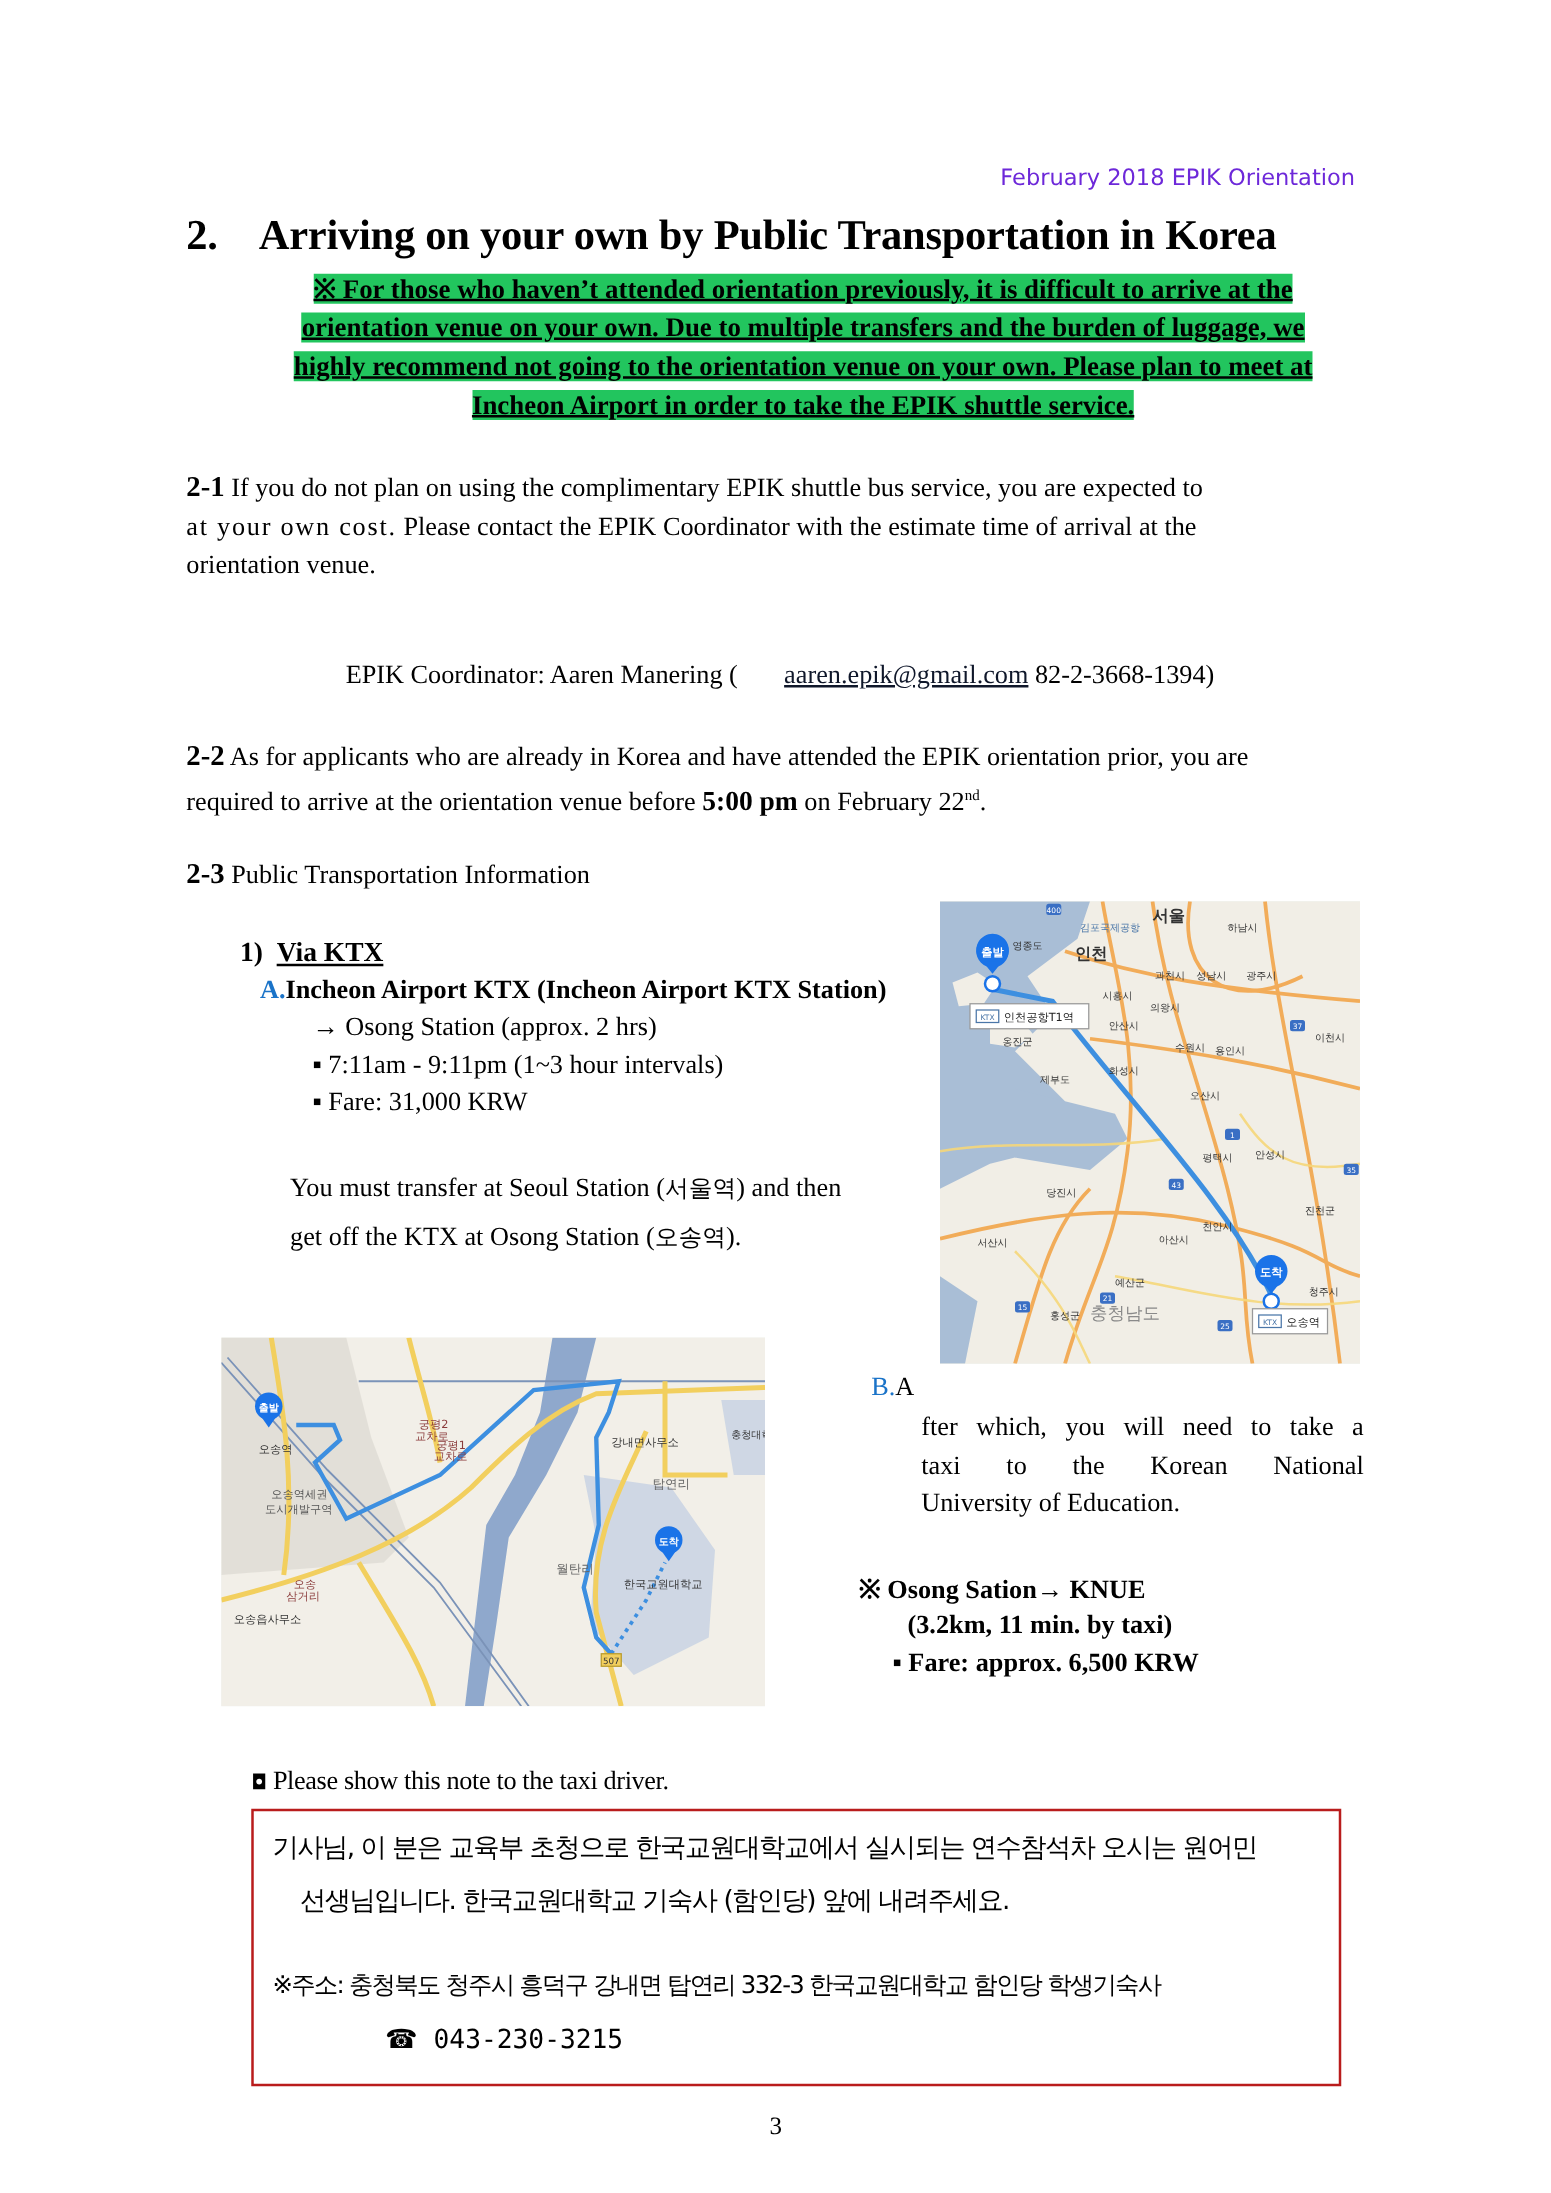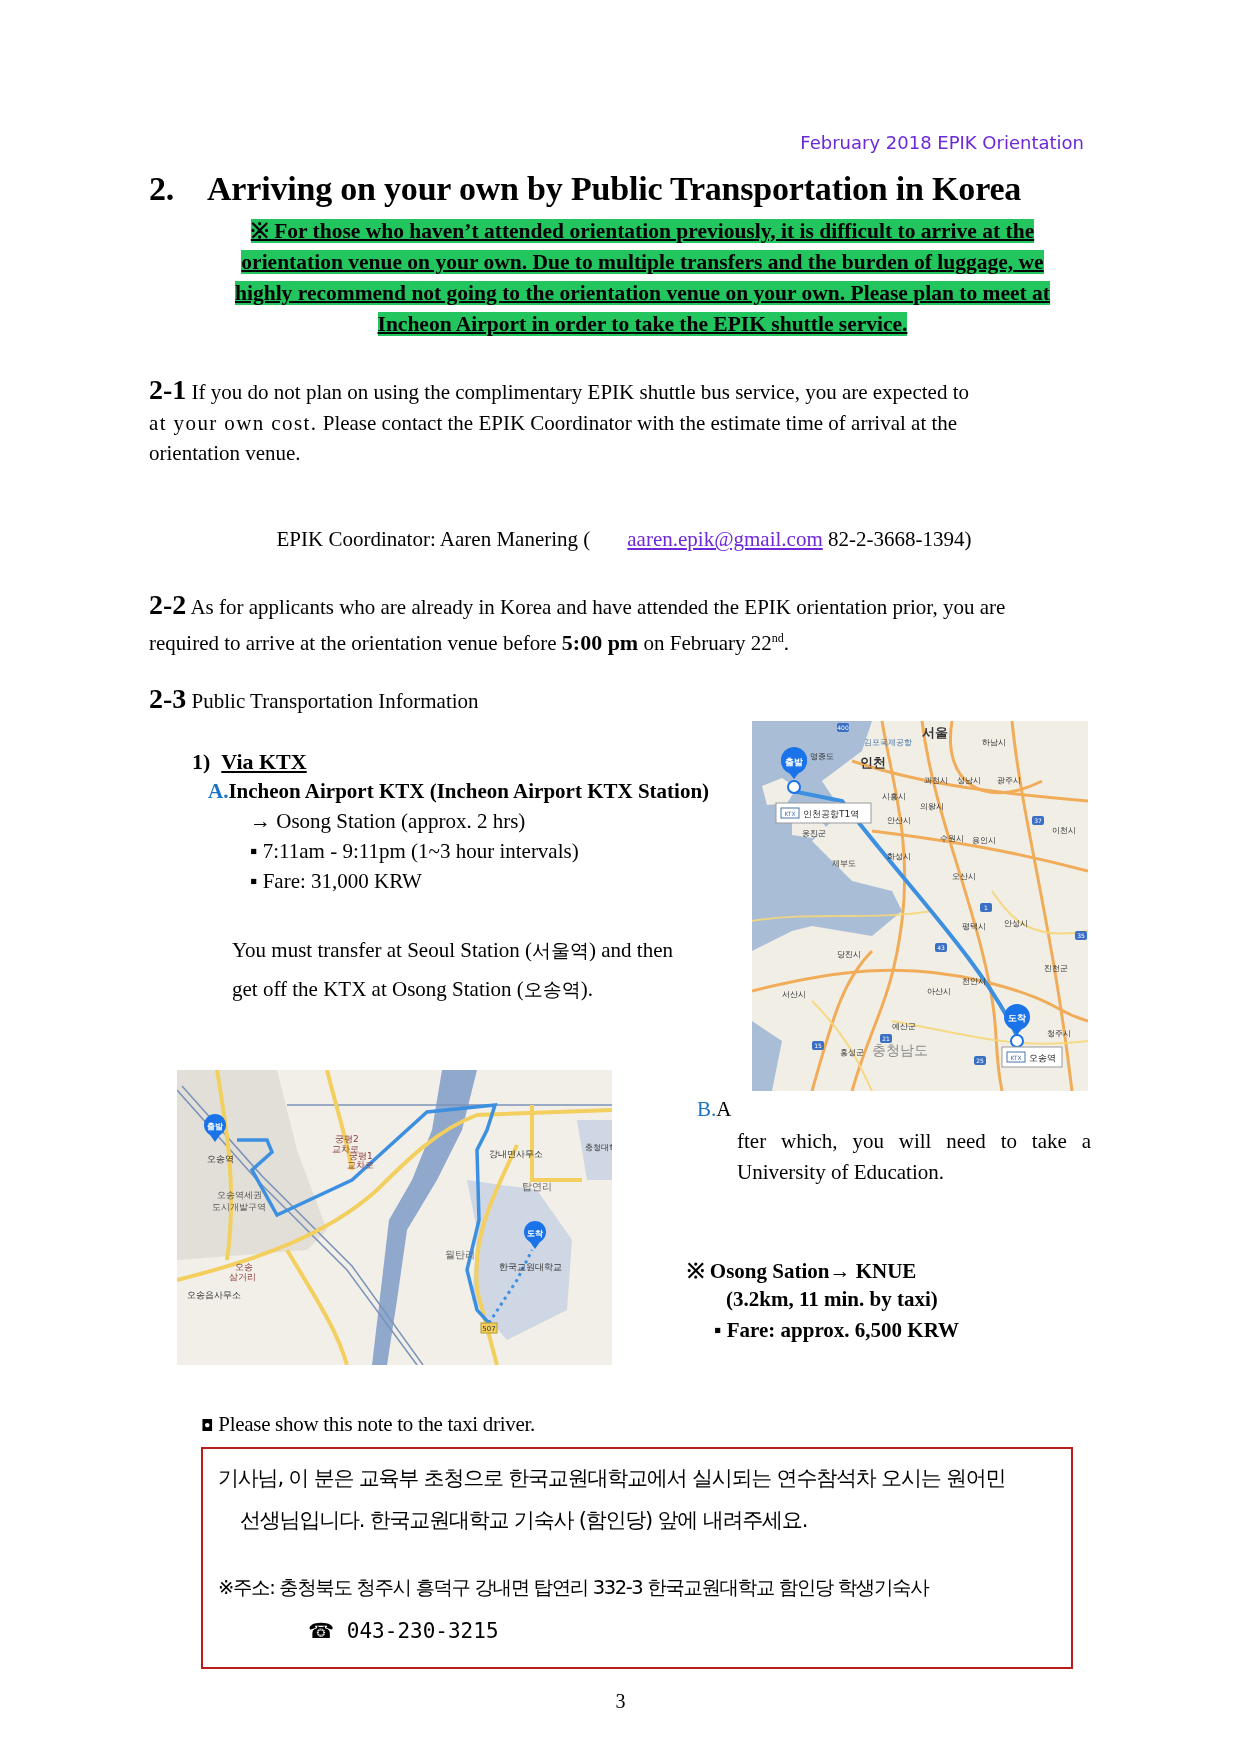--- a/index.html
+++ b/index.html
@@ -7,24 +7,24 @@
          font-family: "Liberation Serif", "DejaVu Serif", serif; color: #000; }
   .abs { position: absolute; }
   .hdr { right: 157px; top: 132px; font-family: "DejaVu Sans", "Liberation Sans", sans-serif;
          font-size: 18px; color: #6d28d9; white-space: nowrap; }
   .title { left: 149px; top: 170px; font-size: 34px; font-weight: bold; white-space: nowrap; letter-spacing: -0.2px; }
   .title .num { display: inline-block; width: 58px; }
   .warn { left: 180px; width: 925px; top: 216px; text-align: center; font-size: 21.5px;
           font-weight: bold; line-height: 31px; }
   .warn span.hl { background: #22c55e; text-decoration: underline; text-decoration-thickness: 2px; }
   .para { left: 149px; width: 950px; font-size: 21px; line-height: 30.5px; }
-  .para b.lead { font-size: 28px; }
+  .para b.lead { font-size: 23px; }
   .wide { letter-spacing: 1.4px; }
   .center { left: 149px; width: 950px; text-align: center; font-size: 21px; }
-  a.link { color: #6d28d9; text-decoration: underline; margin-left: 37px; }
+  a.link { color: #0f172a; text-decoration: underline; margin-left: 37px; }
   .sub { font-size: 21px; white-space: nowrap; }
   .lbl { color: #1a73c8; }
   .kr { font-family: "DejaVu Sans", "Liberation Sans", sans-serif; font-size: 19px; }
   .map { overflow: hidden; background: #eef0ea; }
   .note-box { left: 201px; top: 1447px; width: 872px; height: 222px; border: 2px solid #b91c1c; box-sizing: border-box; }
   .note-line { font-family: "DejaVu Sans", "Liberation Sans", sans-serif; font-size: 21px; letter-spacing: -1.2px; white-space: nowrap; }
   .pagenum { left: 0; width: 1241px; top: 1690px; text-align: center; font-size: 20px; }
 </style>
 </head>
 <body>
@@ -236,20 +236,21 @@
       <text x="408" y="80" font-size="8">충청대학</text>
     </g>
   </svg>
 </div>
 
 <div class="abs sub" style="left:697px; top:1097px;">
   <span class="lbl">B.</span><span>A</span>
 </div>
 <div class="abs" style="left:737px; top:1126px; width:354px; font-size:21px; line-height:30.5px; text-align:justify; text-align-last:auto;">
   <div style="text-align:justify; text-align-last:justify;">fter which, you will need to take a</div>
+  <div style="text-align:justify; text-align-last:justify; word-spacing:-4px;">taxi    to    the    Korean    National</div>
   <div>University of Education.</div>
 </div>
 
 <div class="abs sub" style="left:687px; top:1256px; font-weight:bold; font-size:21px;">※  Osong Sation→ KNUE</div>
 <div class="abs sub" style="left:726px; top:1287px; font-weight:bold; font-size:21px;">(3.2km, 11 min. by taxi)</div>
 <div class="abs sub" style="left:714px; top:1318px; font-weight:bold; font-size:21px;">▪ Fare: approx. 6,500 KRW</div>
 
 <div class="abs sub" style="left:201px; top:1412px; letter-spacing:-0.3px;">
   <span style="font-size:16px; font-family:'DejaVu Sans',sans-serif;">◘</span><span> Please show this note to the taxi driver.</span>
 </div>

